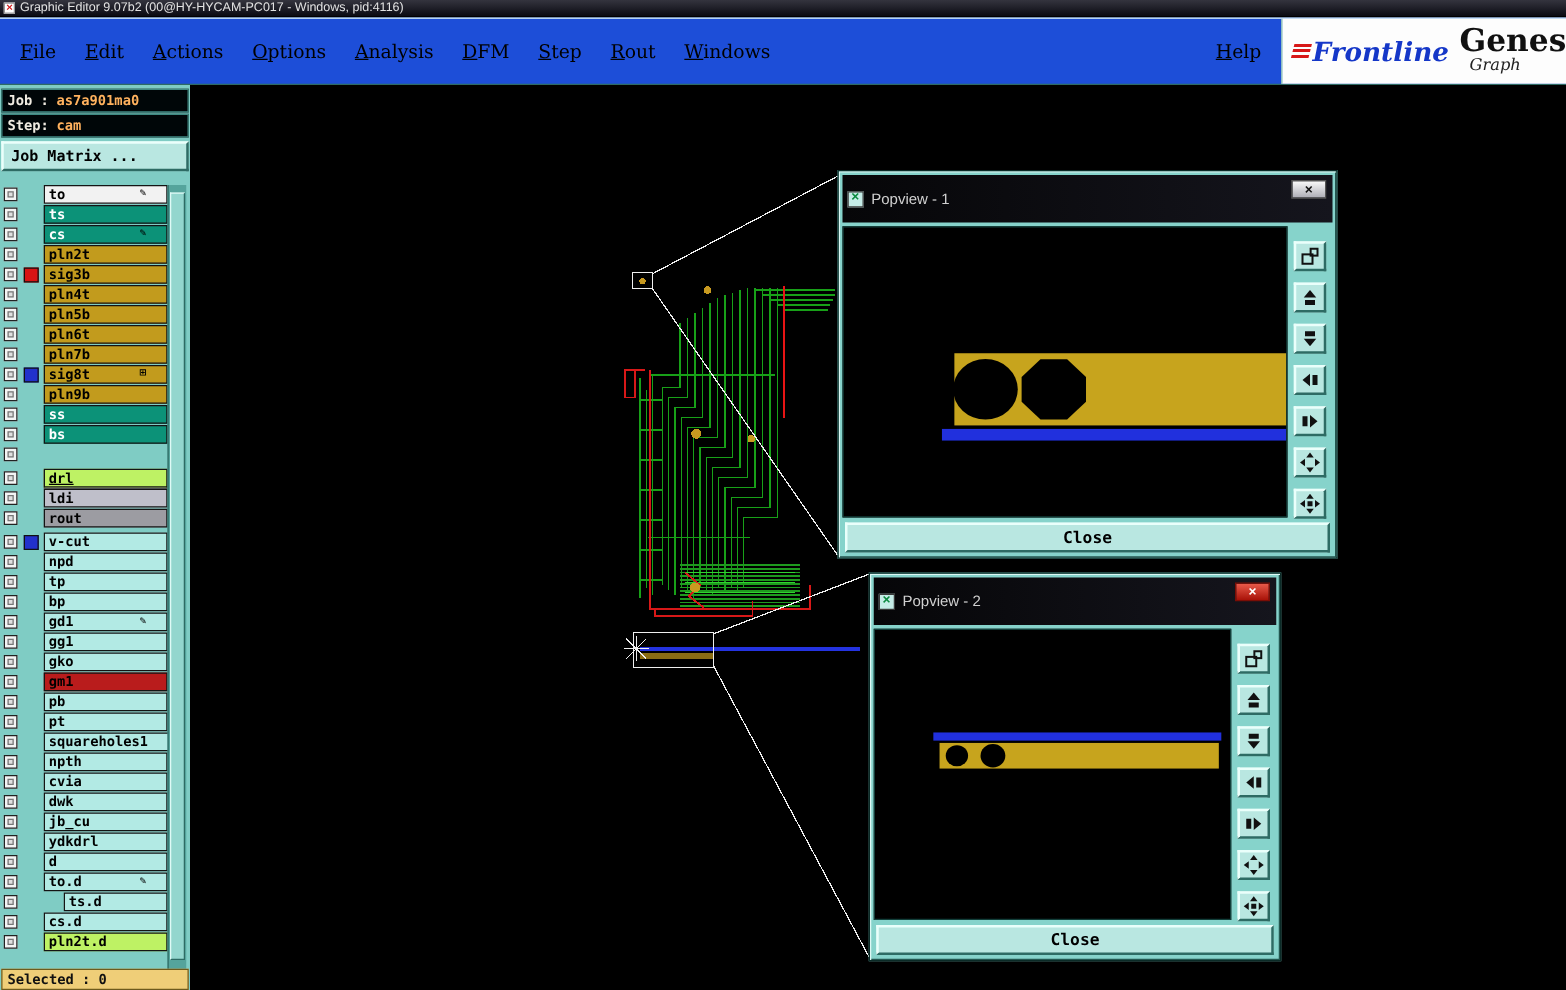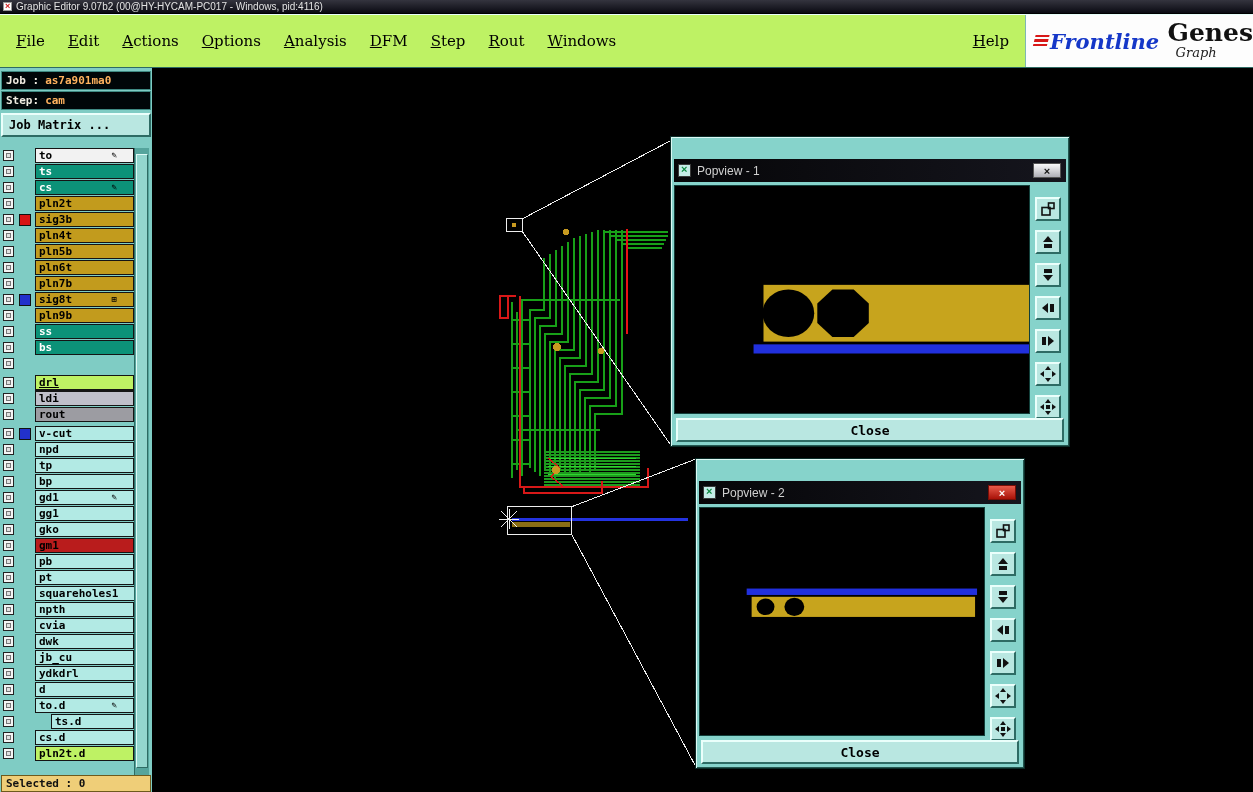--- a/index.html
+++ b/index.html
@@ -11,21 +11,21 @@
   
   .titlebar{position:absolute;left:0;top:0;width:1253px;height:14px;
     background:linear-gradient(#34343e,#0a0a12);display:flex;align-items:center;gap:4px;
     padding-left:3px;border-bottom:1px solid #000;}
   .app-ico{width:9px;height:9px;background:#fff;border:1px solid #999;position:relative;flex:none;}
   .app-ico::before{content:"×";color:#d01818;font:bold 9px "Liberation Sans",sans-serif;
     position:absolute;left:1px;top:-2px;}
   .title-text{font:10px "Liberation Sans",sans-serif;color:#e2e2e2;white-space:nowrap;}
 
   
-  .menubar{position:absolute;left:0;top:14px;width:1253px;height:54px;background:#bef264;
+  .menubar{position:absolute;left:0;top:14px;width:1253px;height:54px;background:#1d4ed8;
     border-top:1px solid #e8fffb;border-bottom:1px solid #2e6b64;display:flex;align-items:center;}
   .menus{display:flex;gap:23px;padding-left:16px;}
   .menu-item{font:15px "DejaVu Serif",serif;color:#000;white-space:nowrap;}
   .help{margin-left:auto;margin-right:16px;font:15px "DejaVu Serif",serif;color:#000;}
   .logo{width:228px;height:52px;background:#fdfdfd;display:flex;align-items:center;
     overflow:hidden;border-left:1px solid #7fb8b2;flex:none;}
   .stripes{width:14px;height:13px;margin-left:8px;flex:none;transform:skewX(-14deg);
     background:repeating-linear-gradient(180deg,#d81818 0 2.5px,transparent 2.5px 4.5px);}
   .frontline{font:italic bold 21px "DejaVu Serif",serif;color:#1537c8;margin-left:2px;white-space:nowrap;}
   .genesis{margin-left:auto;display:flex;flex-direction:column;align-items:flex-start;min-width:58px;}
@@ -63,22 +63,22 @@
   
   .canvas{position:absolute;left:152px;top:68px;width:1101px;height:724px;background:#000;}
   .canvas svg{position:absolute;left:0;top:0;width:100%;height:100%;}
 
   
   .popview{position:absolute;background:#86d3cb;border:1px solid #0b2b27;
     box-shadow:inset 1px 1px 0 #dcf8f4, inset -1px -1px 0 #23564f;
     padding:3px;display:flex;flex-direction:column;}
   .pv1{left:670px;top:136px;width:400px;height:311px;}
   .pv2{left:695px;top:458px;width:330px;height:311px;}
-  .pv-title{height:23px;background:linear-gradient(90deg,#060608,#15151d);display:flex;
-    align-items:center;padding:0 4px;gap:6px;flex:none;position:relative;margin-top:19px;}
+  .pv-title{height:38px;background:linear-gradient(90deg,#060608,#15151d);display:flex;
+    align-items:center;padding:0 4px;gap:6px;flex:none;position:relative;}
   .pv-ico{width:13px;height:13px;background:#c5ece7;border:1px solid #3a3a3a;position:relative;flex:none;}
   .pv-ico::before{content:"×";position:absolute;left:2px;top:-2px;font:bold 11px "Liberation Sans",sans-serif;color:#0c8a40;}
   .pv-title-text{font:12px "Liberation Sans",sans-serif;color:#d0d0d0;white-space:nowrap;}
   .pv-close{position:absolute;right:5px;top:4px;width:28px;height:15px;display:flex;
     align-items:center;justify-content:center;font:bold 11px "Liberation Sans",sans-serif;
     border:1px solid #555;}
   .pv-close.silver{background:linear-gradient(#fafafa,#aeaeb6);color:#111;}
   .pv-close.red{background:linear-gradient(#e85a4a,#a81208);color:#fff;border-color:#7a0e06;}
   .pv-body{flex:1;display:flex;margin-top:3px;min-height:0;}
   .pv-canvas{flex:1;background:#000;border:1px solid #123f3a;position:relative;}

